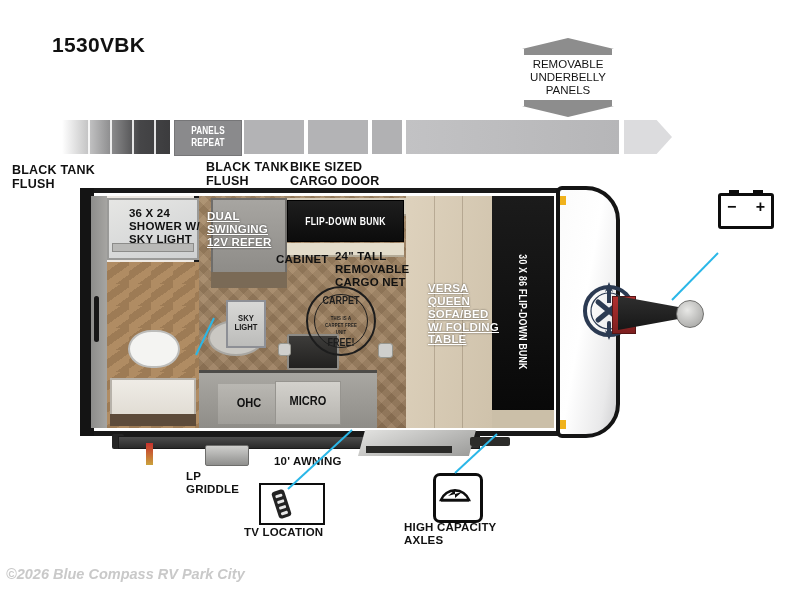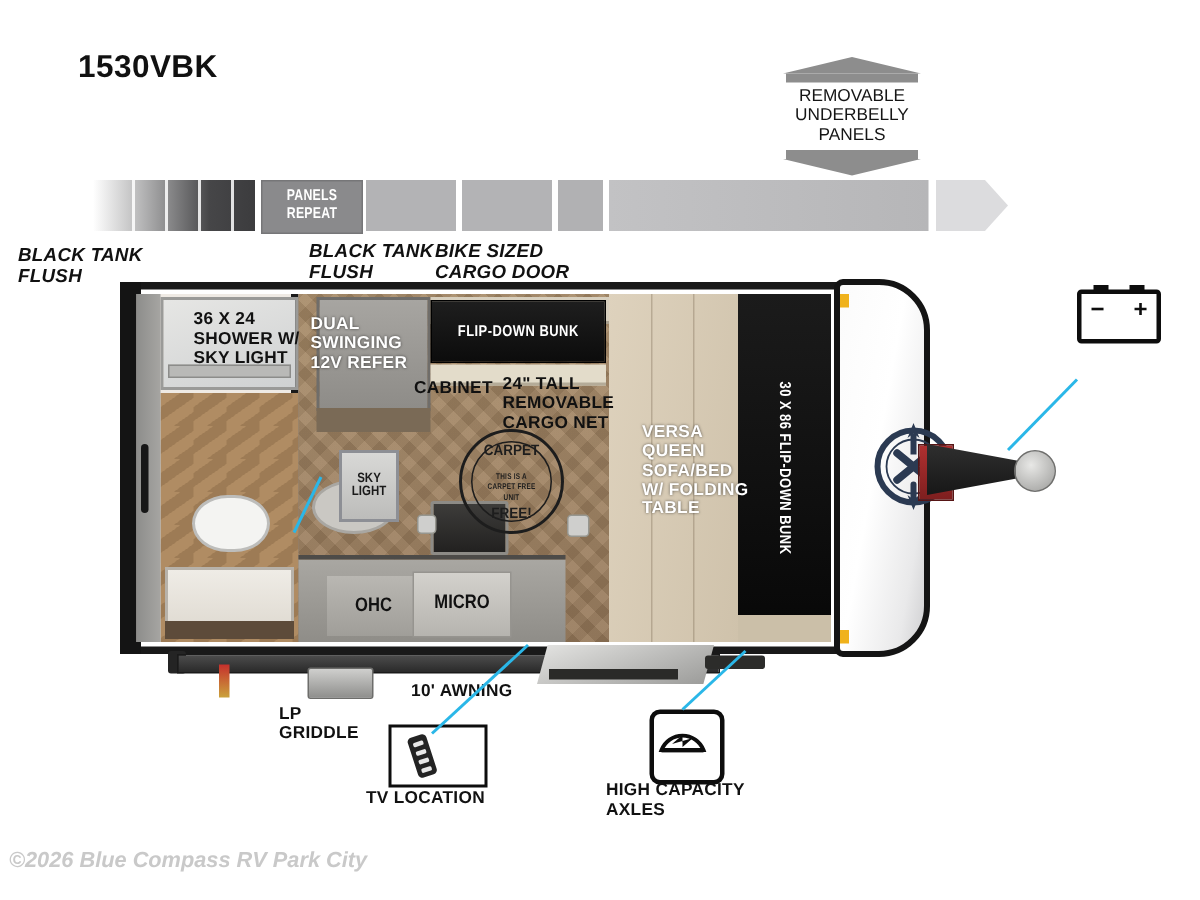--- a/index.html
+++ b/index.html
@@ -39,21 +39,21 @@
   #prepeat span{display:block;color:#fff;font-size:10.5px;font-weight:700;line-height:1.12;
      text-align:center;padding-top:4px;font-family:"Liberation Sans Narrow","Liberation Sans",sans-serif;}
   #pg1{left:182px;width:60px;background:#b3b3b5;}
   #pg2{left:246px;width:60px;background:#b3b3b5;}
   #pg3{left:310px;width:30px;background:#b1b1b3;}
   #pg4{left:344px;width:213px;background:linear-gradient(90deg,#c2c2c4,#b6b6b8);}
   #parrow{left:562px;width:48px;height:34px;background:#dcdcde;
      clip-path:polygon(0 0,68% 0,100% 50%,68% 100%,0 100%);}
 
   
-  .xlab{font-size:12.5px;color:#111;font-style:italic;}
+  .xlab{font-size:12.5px;color:#111;}
   #lab-btf-left{left:12px;top:163px;width:110px;}
   #lab-btf-mid{left:206px;top:160px;width:92px;}
   #lab-cargodoor{left:290px;top:160px;width:96px;}
 
   
   #body{left:80px;top:188px;width:505px;height:248px;background:#fff;}
   #bodyshell{position:absolute;left:0;top:0;width:505px;height:248px;
      border:5px solid #191919;background:#fff;box-sizing:border-box;}
 
   
@@ -150,21 +150,21 @@
   #bunkright{left:492px;top:196px;width:62px;height:232px;
      background:linear-gradient(180deg,#1b1b1b,#070707);}
   #bunkright .vtxt{position:absolute;left:50%;top:50%;
      transform:translate(-50%,-50%) rotate(90deg) scaleX(.82);
      white-space:nowrap;color:#fff;font-size:10.5px;font-weight:700;letter-spacing:.4px;
      font-family:"Liberation Sans Narrow","Liberation Sans",sans-serif;}
   #bunkrightfloor{left:492px;top:410px;width:62px;height:18px;background:#cbbfa8;}
 
   
   .ilab{font-size:11.5px;color:#111;}
-  .ilab.w{color:#fff;text-shadow:0 0 2px rgba(0,0,0,.6);}
+  .ilab.w{color:#fff;text-shadow:0 0 2px rgba(0,0,0,.6);text-decoration:underline;}
   #lab-shower{left:129px;top:207px;width:84px;}
   #lab-refer{left:207px;top:210px;width:84px;}
   #lab-cabinet{left:276px;top:253px;width:60px;}
   #lab-cargonet{left:335px;top:250px;width:72px;}
   #lab-versa{left:428px;top:282px;width:74px;}
 
   
   #battery{left:694px;top:193px;width:104px;text-align:center;}
   #batticon{width:50px;height:30px;margin:0 auto;border:3.5px solid #0d0d0d;border-radius:3px;background:#fff;
      position:relative;}

